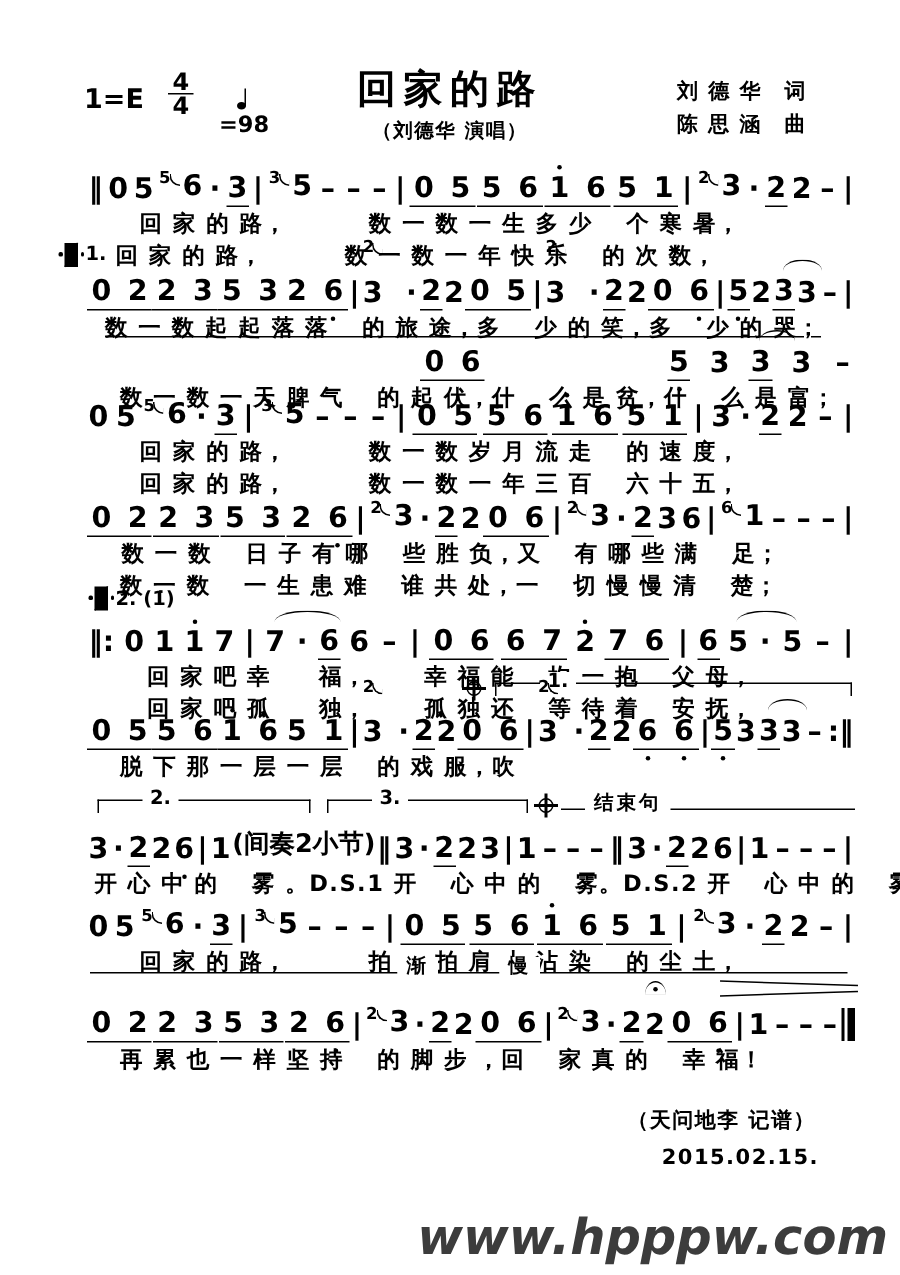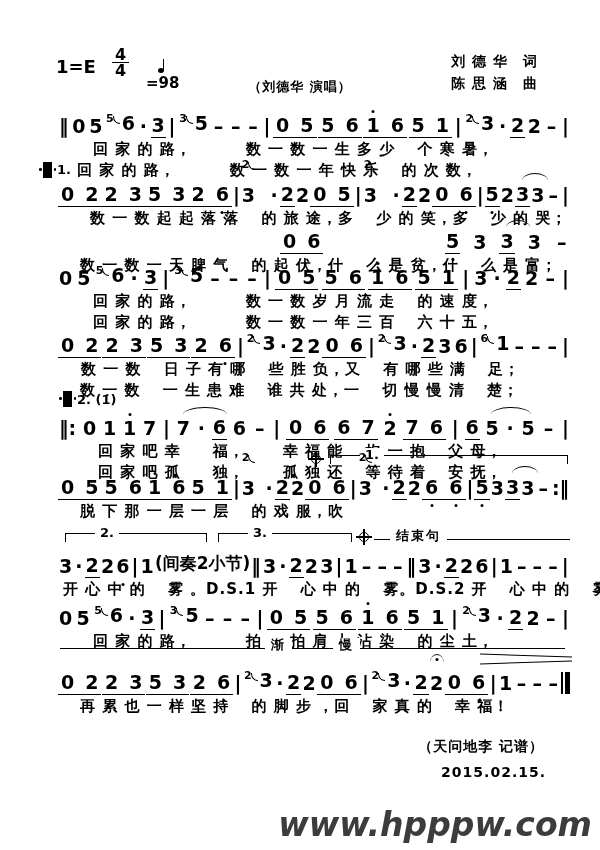--- a/index.html
+++ b/index.html
@@ -94,20 +94,21 @@
     <span class="mt">4</span>
     <span>4</span>
   </div>
   <div class="tempo">
     <span class="qnote">
         <i></i>
         <b></b>
       </span>
     <span>=98</span>
   </div>
+  <div class="title">回家的路</div>
   <div class="subtitle">（刘德华 演唱）</div>
   <div class="credits">
     <div>刘 德 华　词</div>
     <div>陈 思 涵　曲</div>
   </div>
 
   <div class="transcriber">（天问地李 记谱）</div>
   <div class="date">2015.02.15.</div>
   <div class="watermark">www.hpppw.com</div>
 <div class="sys" style="top: 108px;">
@@ -199,21 +200,21 @@
           <span class="note"><span class="ntx">6</span><i class="dot lo"></i></span>
         </span>
         <span class="bar">|</span>
         <span class="note u"><span class="ntx">5</span><i class="dot lo"></i></span>
         <span class="note"><span class="ntx">2</span></span>
         <span class="note u"><span class="ntx">3</span><i class="arcline" style="width: 26px;"></i></span>
         <span class="note"><span class="ntx">3</span></span>
         <span class="note dsh"><span class="ntx">–</span></span>
         <span class="bar">|</span>
       </div>
-      <div class="lyr" style="margin-left: 32px;">
+      <div class="lyr" style="margin-left: 12px; text-decoration: underline;">
         <span class="ltxt">数 一 数 起 起 落 落　 的 旅 途，多　 少 的 笑，多　 少 的 哭；</span>
       </div>
       <div class="ossia">
         <div class="mrow frag" style="left: 222px;">
           <span class="grp">
             <span class="note"><span class="ntx">0</span></span>
             <span class="note"><span class="ntx">6</span></span>
           </span>
         </div>
         <div class="mrow frag" style="left: 387px;">

